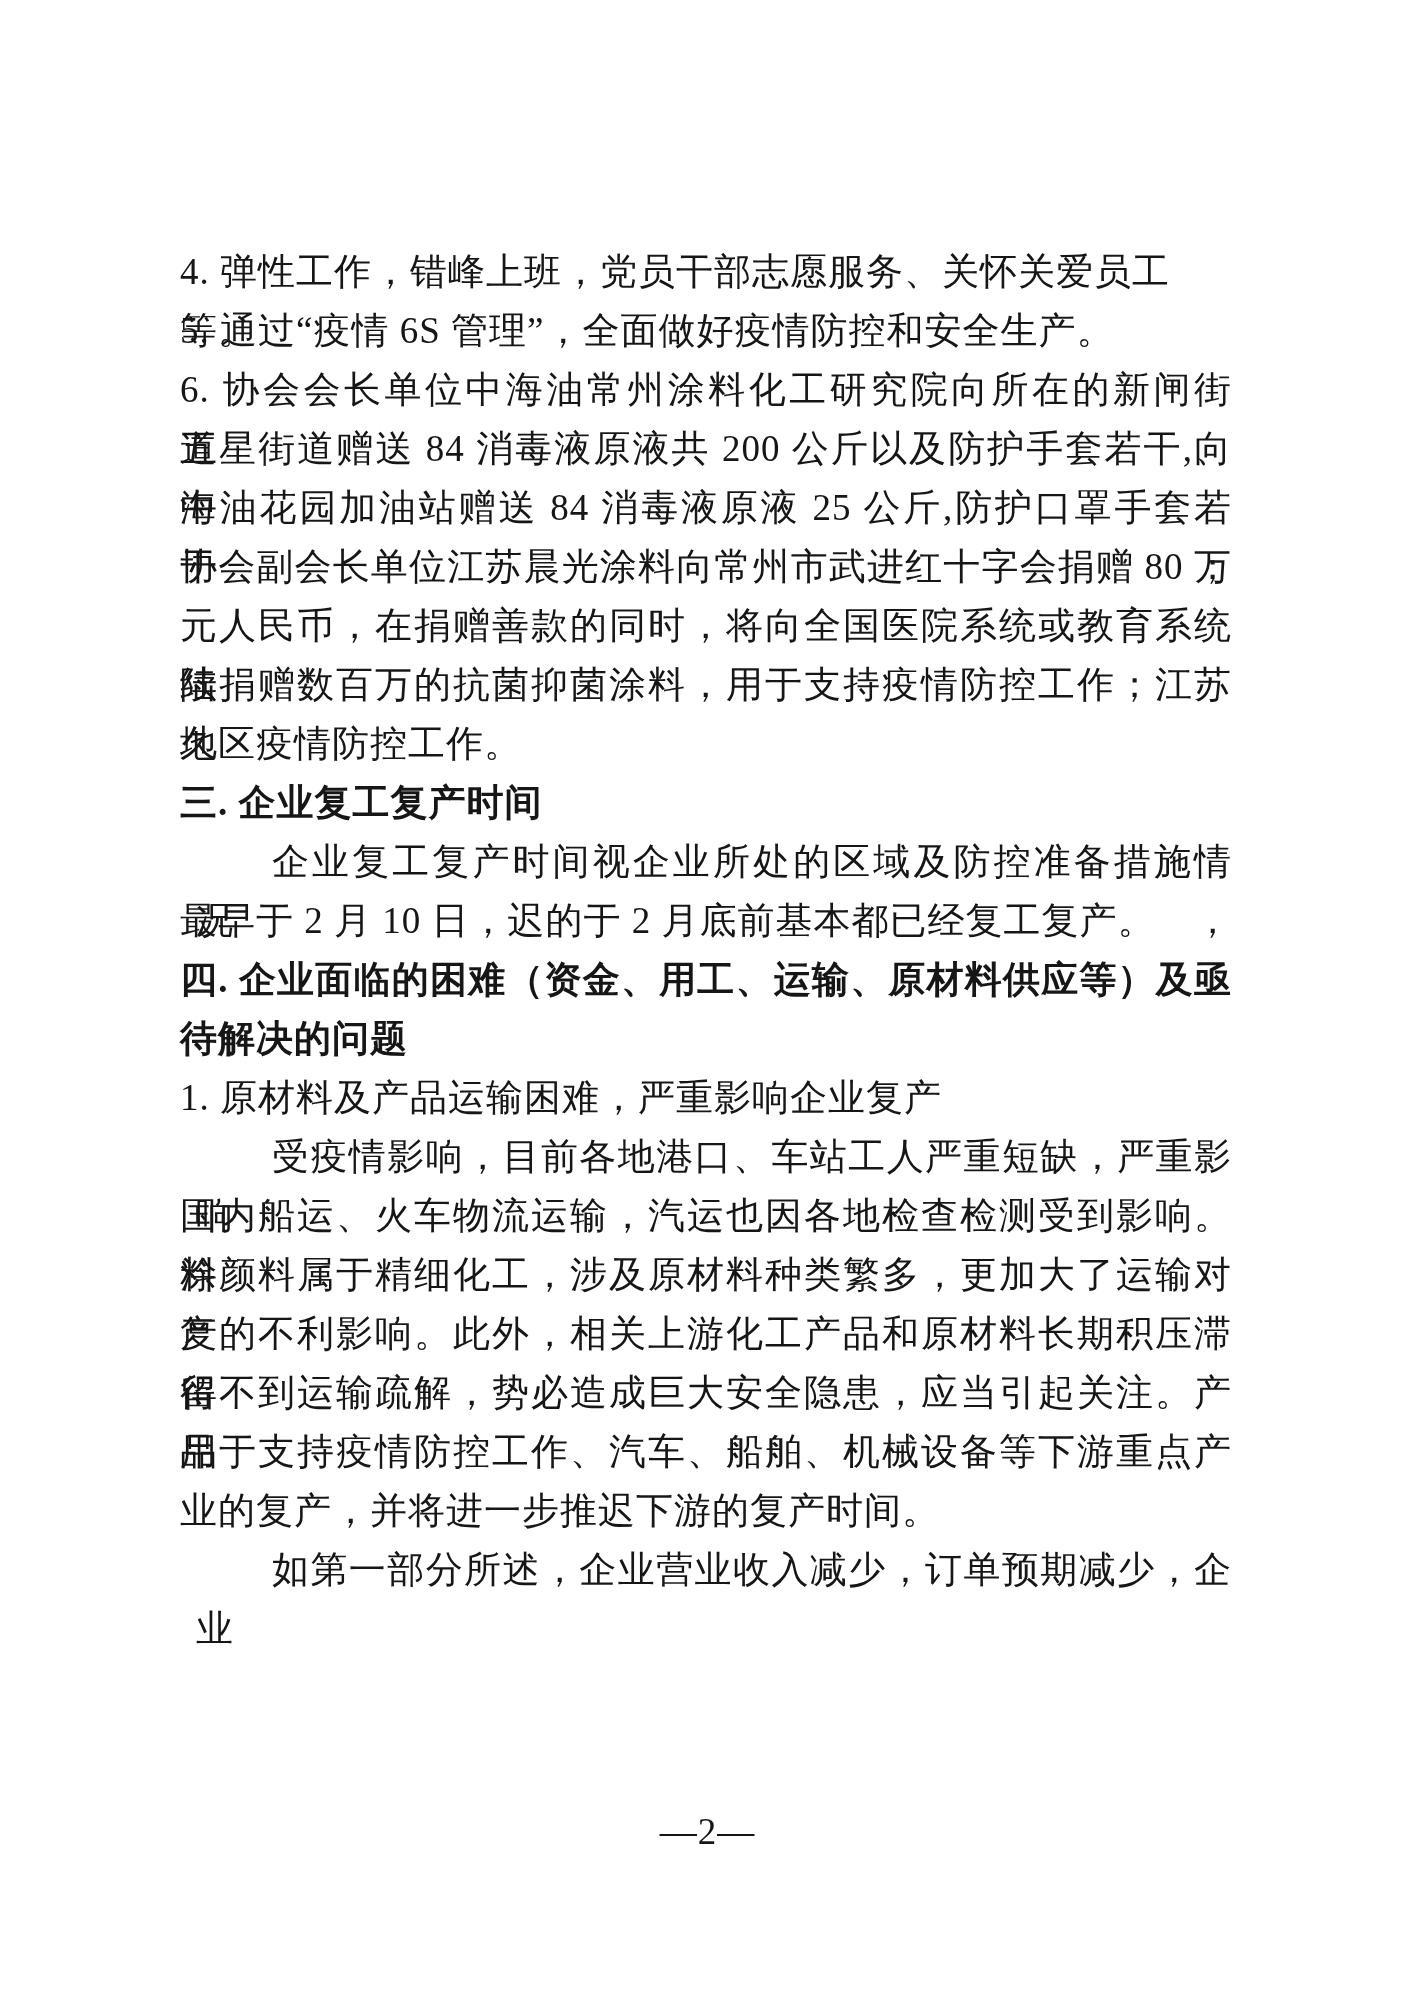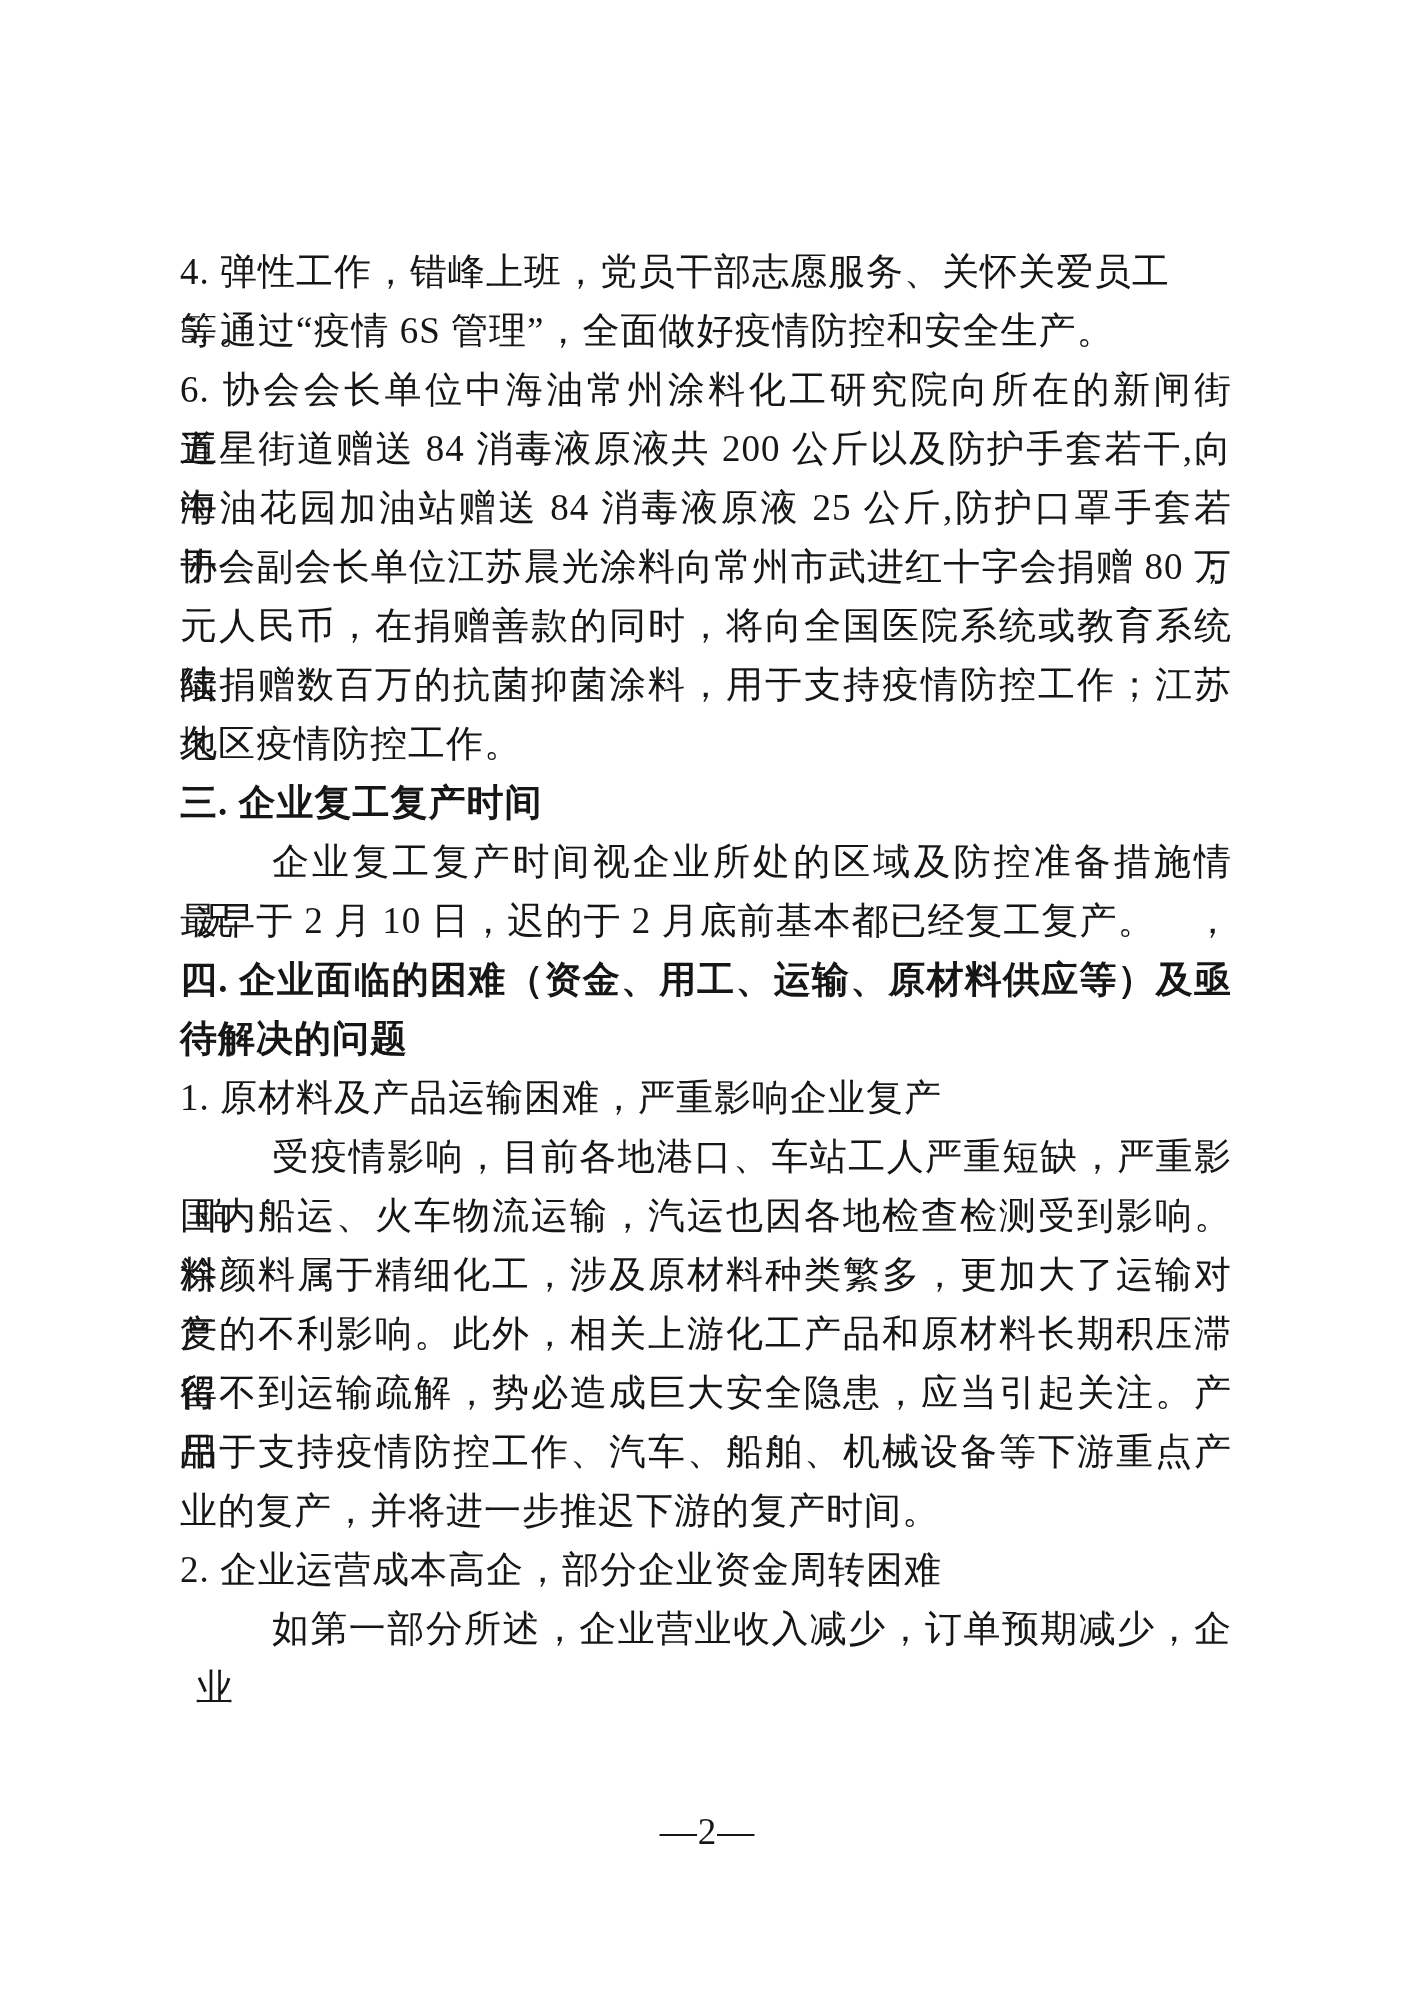--- a/index.html
+++ b/index.html
@@ -71,17 +71,16 @@
   <div class="line bold justify">四. 企业面临的困难（资金、用工、运输、原材料供应等）及亟</div>
   <div class="line bold">待解决的问题</div>
   <div class="line">1. 原材料及产品运输困难，严重影响企业复产</div>
   <div class="line indent justify">受疫情影响，目前各地港口、车站工人严重短缺，严重影响</div>
   <div class="line justify">国内船运、火车物流运输，汽运也因各地检查检测受到影响。涂</div>
   <div class="line justify">料颜料属于精细化工，涉及原材料种类繁多，更加大了运输对复</div>
   <div class="line justify">产的不利影响。此外，相关上游化工产品和原材料长期积压滞留</div>
   <div class="line justify">得不到运输疏解，势必造成巨大安全隐患，应当引起关注。产品</div>
   <div class="line justify">用于支持疫情防控工作、汽车、船舶、机械设备等下游重点产</div>
   <div class="line">业的复产，并将进一步推迟下游的复产时间。</div>
-  <div class="line">2. 企业运营成本高企，部分企业资金周转困难</div>
   <div class="line indent justify">如第一部分所述，企业营业收入减少，订单预期减少，企业</div>
 </div>
 
 <div class="page-footer">—2—</div>
 
 </body></html>

